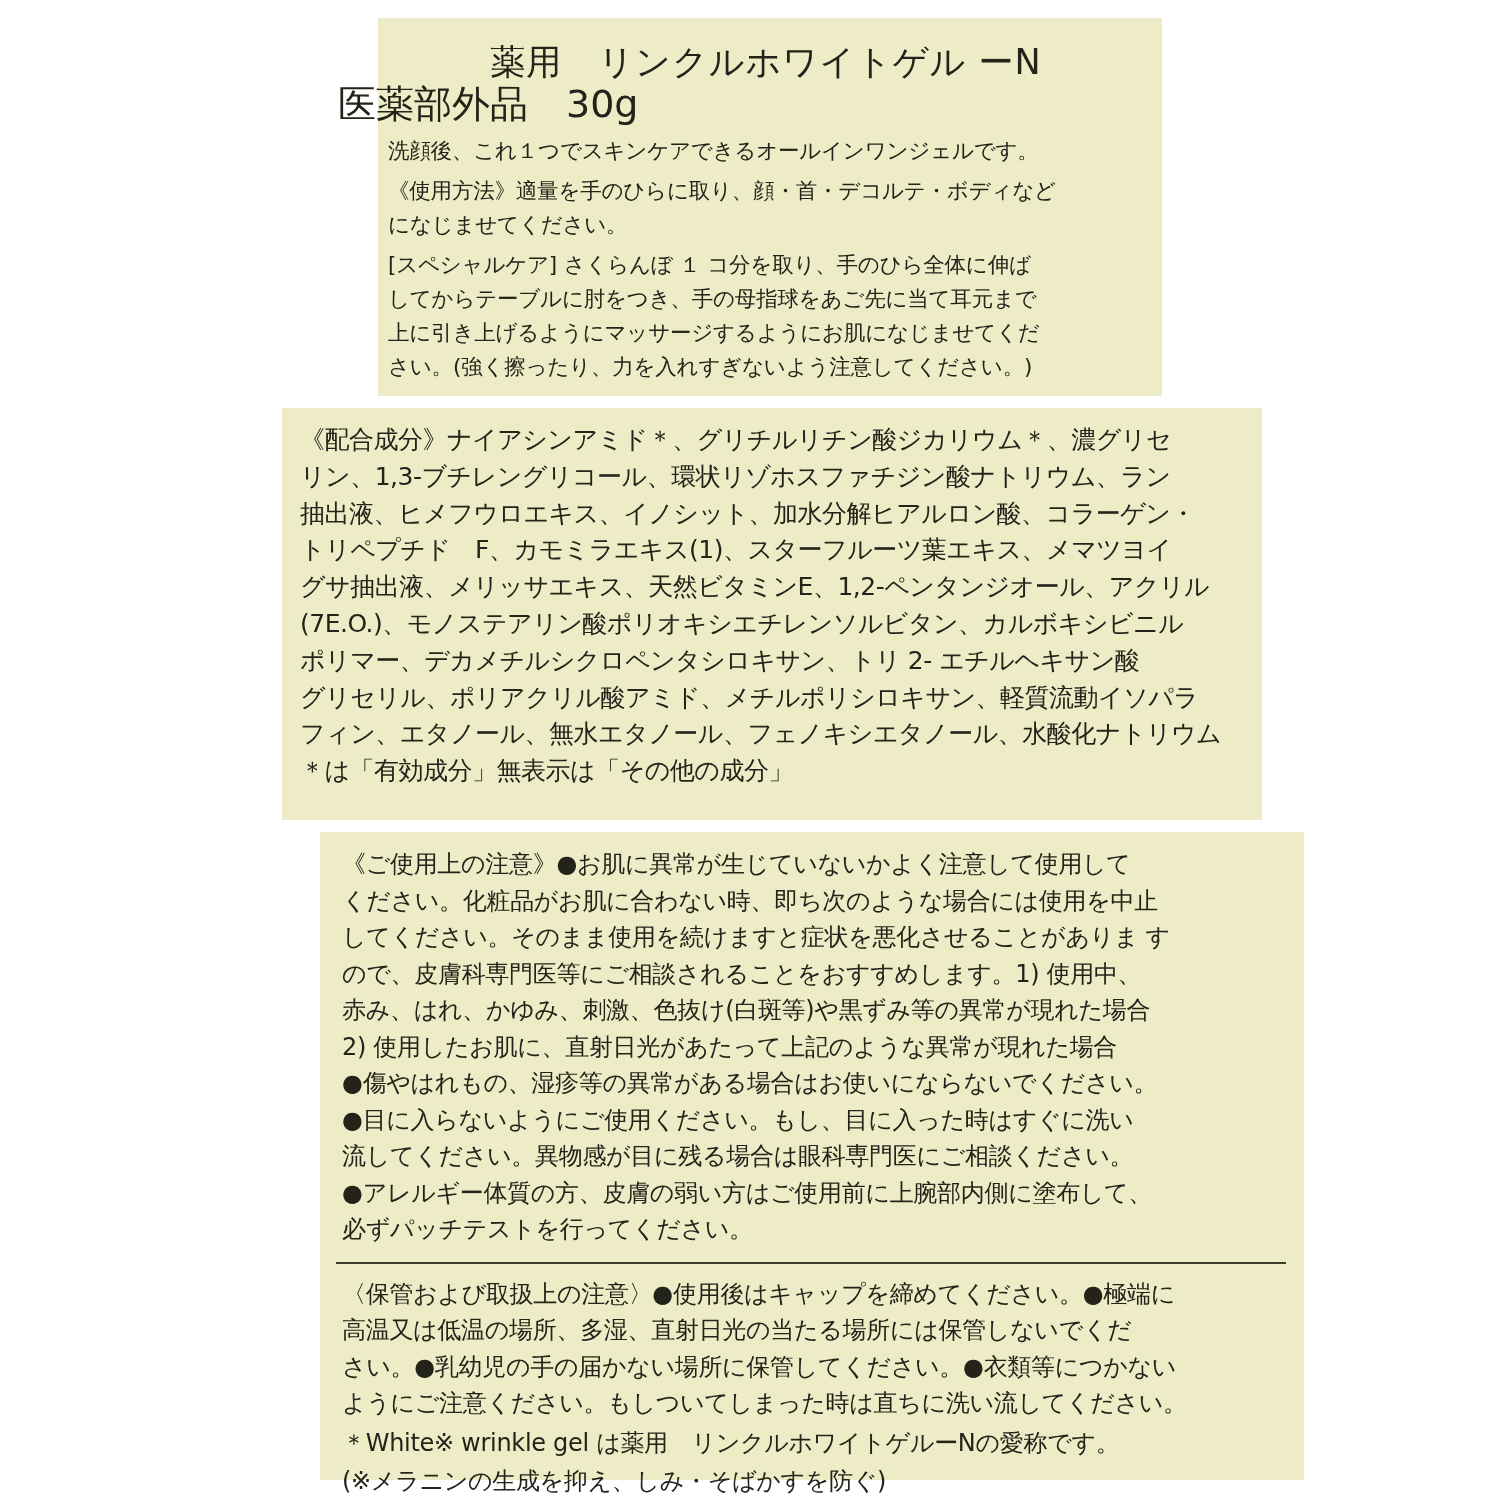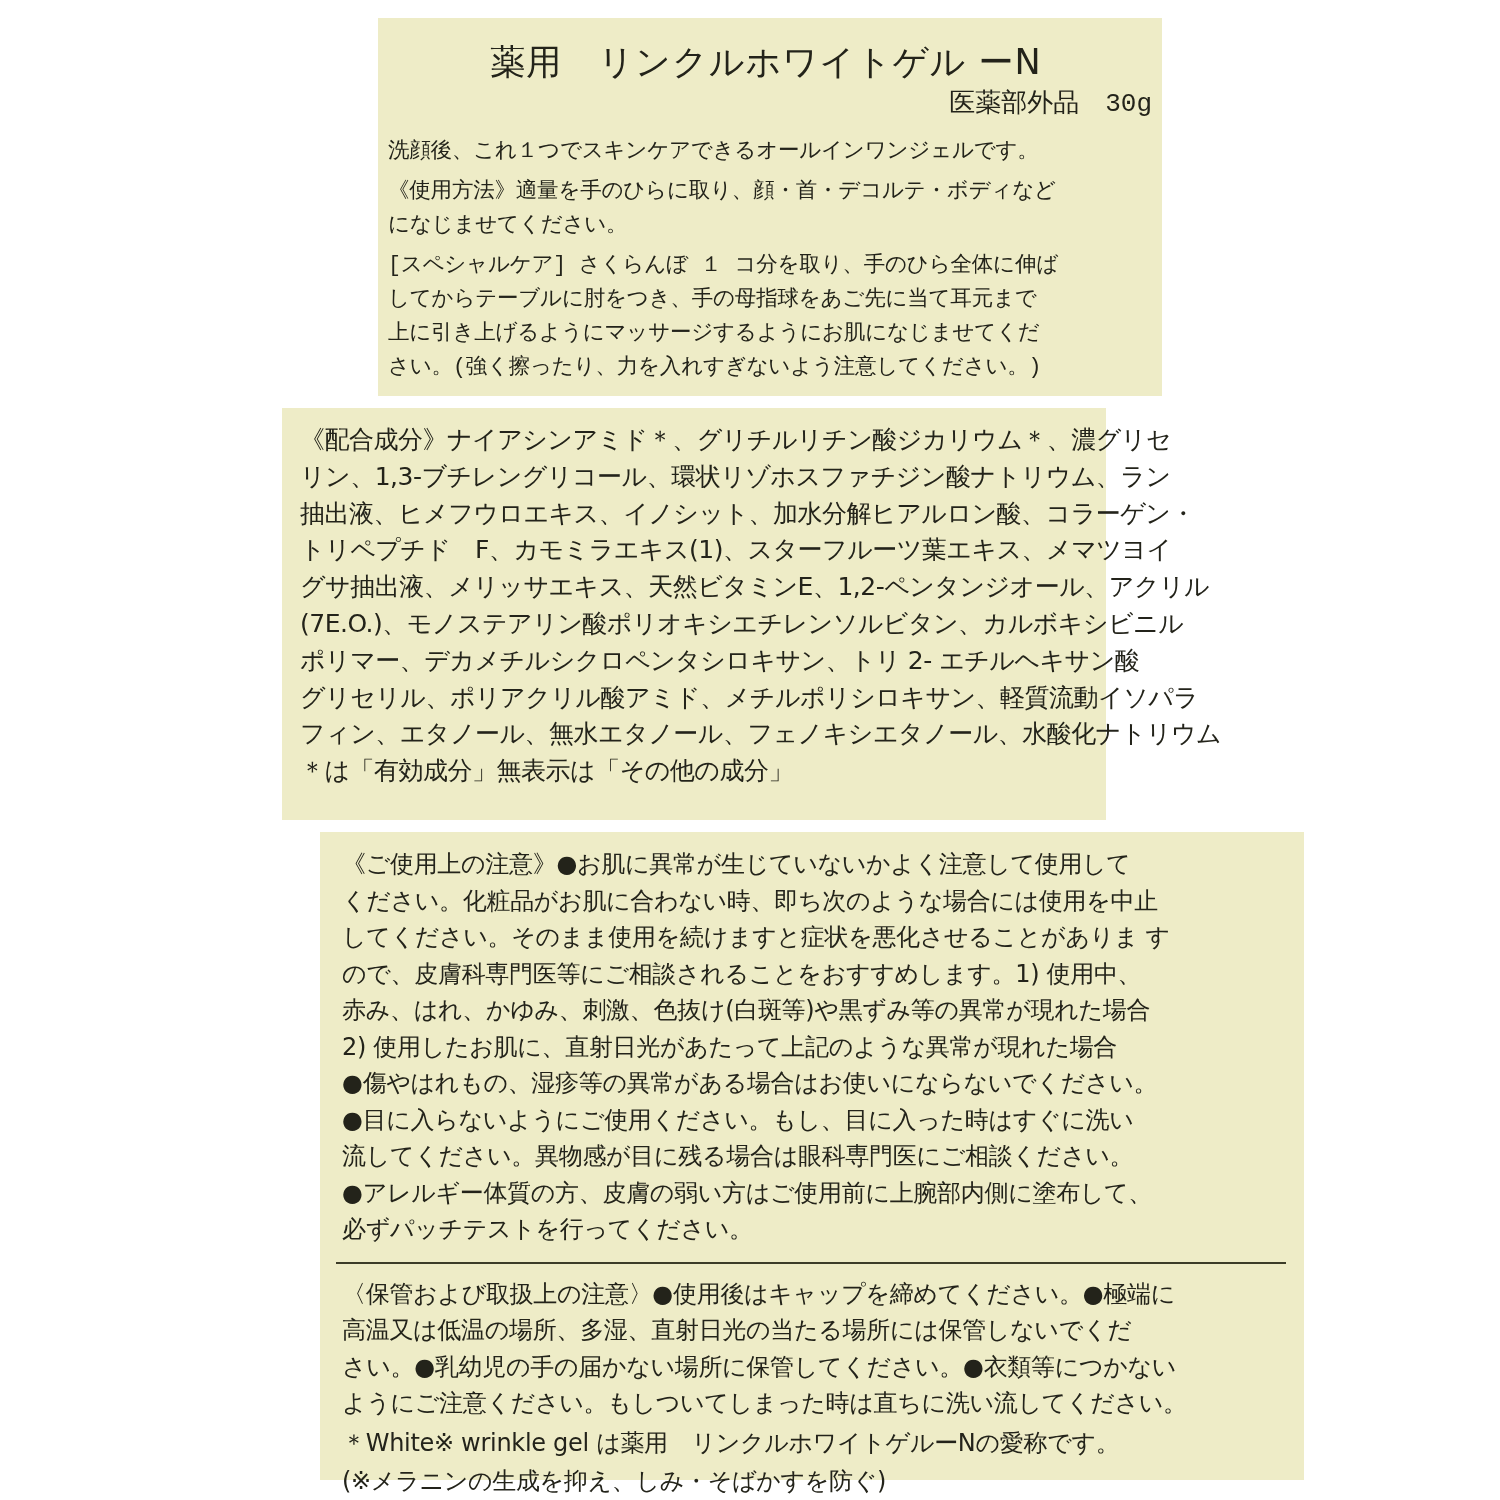--- a/index.html
+++ b/index.html
@@ -5,26 +5,26 @@
   html, body { margin: 0; padding: 0; }
   body {
     width: 1500px; height: 1500px; background: #ffffff; position: relative; overflow: hidden;
     font-family: "DejaVu Sans", sans-serif; color: #23231a;
   }
   .panel {
     position: absolute; background: #eeecc7;
     box-sizing: border-box;
   }
   #p1 { left: 378px; top: 18px; width: 784px; height: 378px; padding: 22px 10px 17px 10px; }
-  #p2 { left: 282px; top: 408px; width: 824px; height: 412px; padding: 14px 10px 0 18px; }
+  #p2 { left: 282px; top: 408px; width: 980px; height: 412px; padding: 14px 10px 0 18px; }
   #p3 { left: 278px; top: 832px; width: 984px; height: 648px; padding: 14px 10px 0 22px; margin-left: 42px; }
 
   .title { text-align: center; font-size: 35px; line-height: 44px; letter-spacing: 1px; margin-left: -8px; }
-  .subtitle { text-align: right; font-size: 26px; line-height: 40px; margin-left: -50px; font-family: Liberation Mono, monospace; }
-  .p1-body { margin-top: 10px; font-size: 21.5px; line-height: 34px; letter-spacing: -0.2px; font-family: Liberation Mono, monospace; }
+  .subtitle { text-align: left; font-size: 38px; line-height: 40px; margin-left: -50px; }
+  .p1-body { margin-top: 10px; font-size: 21.5px; line-height: 34px; letter-spacing: -0.2px; }
   .p1-body .gap { margin-top: 6px; }
 
   .line { white-space: nowrap; }
   .p2-body { font-size: 25px; line-height: 36.8px; letter-spacing: -0.5px; }
   .p3-body { font-size: 24px; line-height: 36.5px; letter-spacing: -0.3px; }
   .divider { height: 2px; background: #3c3c28; margin: 14px 8px 12px -6px; }
   .p3-storage { font-size: 24px; line-height: 36.5px; letter-spacing: -0.3px; }
   .p3-foot { font-size: 24px; line-height: 38px; letter-spacing: -0.3px; margin-top: 2px; }
 </style>
 </head>

